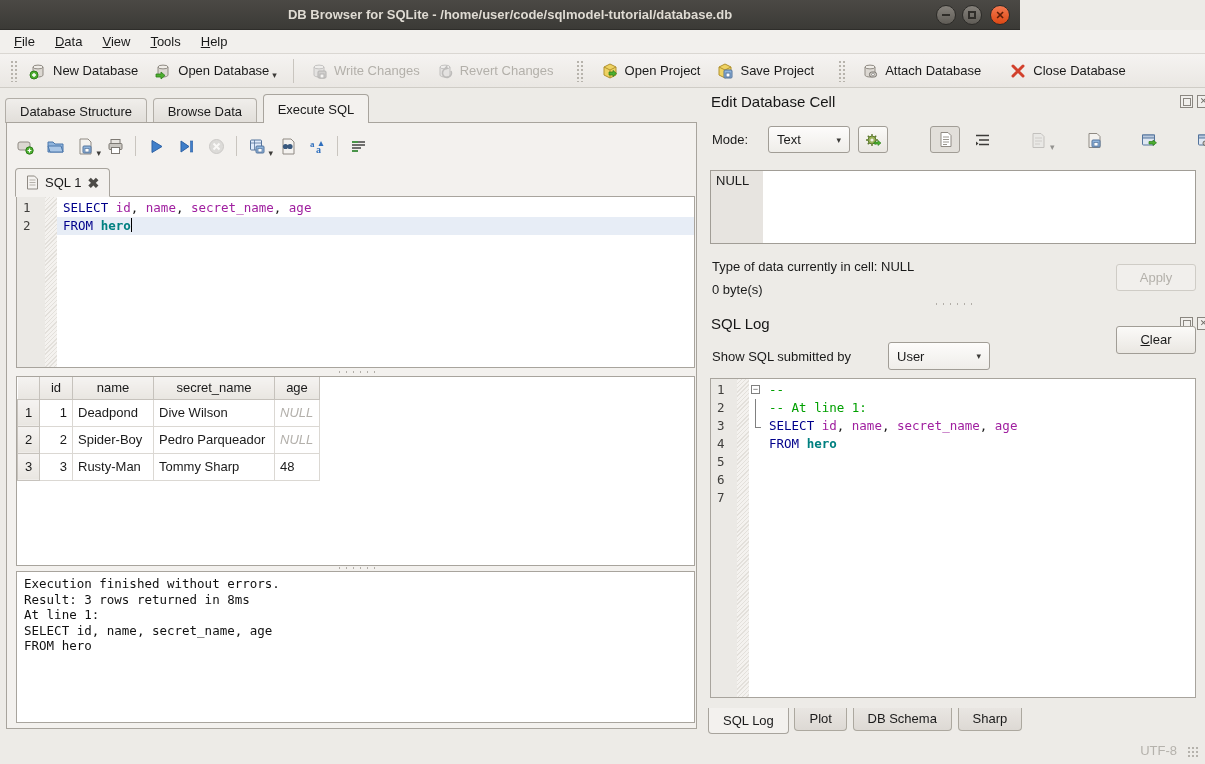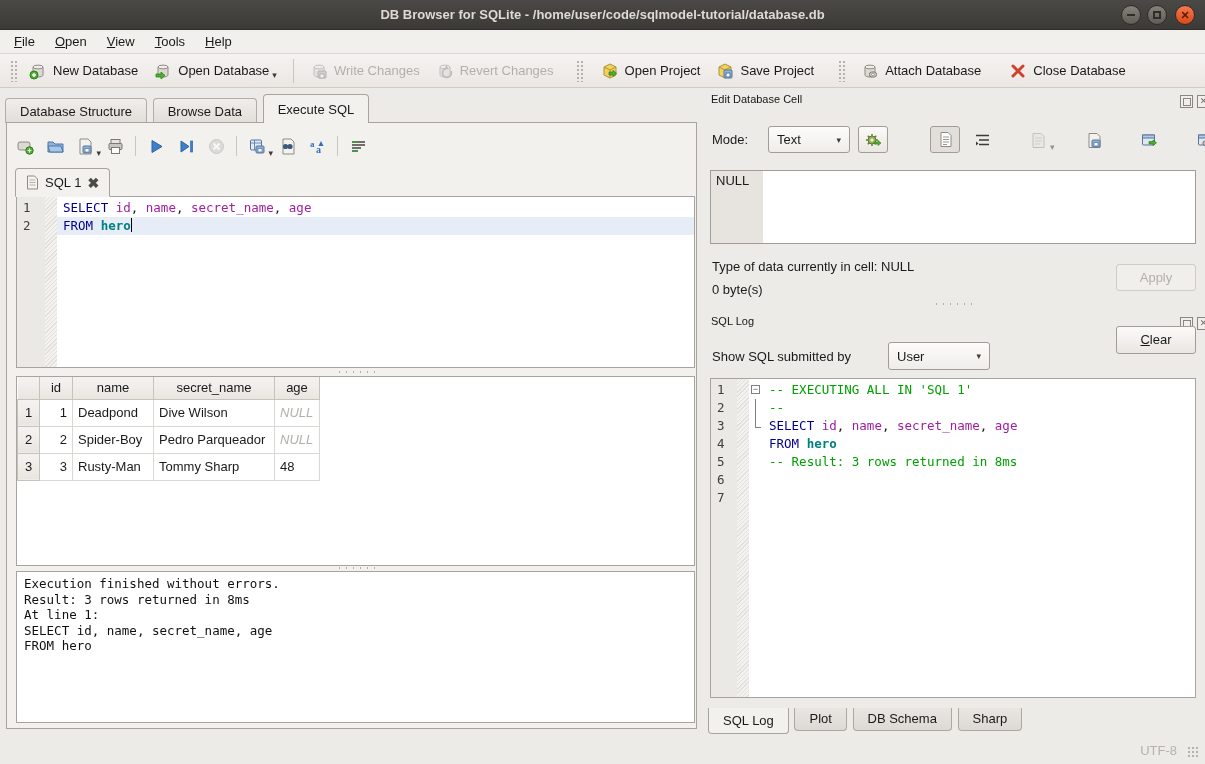--- a/index.html
+++ b/index.html
@@ -1,21 +1,21 @@
 <!DOCTYPE html>
 <html><head>
 <meta charset="utf-8">
 <style>
   * { margin:0; padding:0; box-sizing:border-box; }
   html,body { width:1205px; height:764px; }
   body { font-family:"Liberation Sans", sans-serif; font-size:13px; color:#1a1a1a; background:#edebe7; position:relative; overflow:hidden; }
   .abs { position:absolute; }
 
   
-  #titlebar { left:0; top:0; width:1205px; height:30px; background:linear-gradient(#4b4945,#3b3a36); border-bottom:1px solid #2e2d2a; }
+  #titlebar { left:0; top:0; width:1020px; height:30px; background:linear-gradient(#4b4945,#3b3a36); border-bottom:1px solid #2e2d2a; }
   #title-text { width:100%; text-align:center; line-height:30px; font-weight:bold; font-size:13px; color:#dfdbd3; }
   .winbtn { width:20px; height:20px; border-radius:50%; top:5px; display:flex; align-items:center; justify-content:center; font-size:11px; color:#2f2d29; background:linear-gradient(#85817b,#5f5c56); border:1px solid #2c2b28; }
   #btn-close { background:linear-gradient(#f37950,#dd4814); color:#5c1d07; font-weight:bold; }
   .winglyph-min { width:8px; height:2px; background:#2f2d29; display:block; }
   .winglyph-max { width:8px; height:8px; border:2px solid #2f2d29; display:block; }
 
   
   #menubar { left:0; top:30px; width:1205px; height:23px; background:#f2f0ed; display:flex; align-items:center; padding-left:4px; }
   .menu-item { display:inline-block; padding:3px 10px; }
   .menu-item::first-letter { text-decoration:underline; }
@@ -83,21 +83,21 @@
   col.c-id{width:33px} col.c-name{width:81px} col.c-secret{width:121px} col.c-age{width:45px}
 
   
   #msgbox { left:9px; top:448px; width:679px; height:152px; background:#fff; border:1px solid #a8a49d; position:absolute; }
   #msgbox pre { font-family:"DejaVu Sans Mono", monospace; font-size:12.5px; line-height:15.5px; padding:4px 7px; color:#111; }
 
   .hsplit { position:absolute; height:7px; display:flex; align-items:center; justify-content:center; }
   .hsplit i { width:40px; height:4px; background-image:radial-gradient(#b2aea8 1px, transparent 1.2px); background-size:7px 4px; background-repeat:repeat-x; }
 
   
-  .dock-title { font-size:11px; color:#161616; }
+  .dock-title { font-size:15px; color:#161616; }
   .dockbtns { display:flex; gap:4px; }
   .dockbtn { width:13px; height:13px; border:1px solid #8a8680; color:#6f6b65; font-size:9px; line-height:11px; text-align:center; background:#f1efec; }
   .dockbtn.float::before { content:""; display:block; width:6px; height:6px; border:1px solid #8a8680; margin:2px auto; }
 
   .combo { border:1px solid #a19d96; border-radius:3px; background:linear-gradient(#fdfcfb,#efede9); display:flex; align-items:center; padding:0 8px; justify-content:space-between; }
   .combo .cv { white-space:nowrap; }
   .combo .ca { font-size:9px; color:#3c3b38; margin-left:10px; }
   .pushbtn { border:1px solid #a19d96; border-radius:3px; background:linear-gradient(#fbfaf8,#eae7e2); text-align:center; }
   .pushbtn.disabled { background:#f1efec; border-color:#cfccc6; color:#b3b0aa;text-align:center; }
   .pushbtn .mn::first-letter { text-decoration:underline; }
@@ -132,21 +132,21 @@
       <span class="winglyph-max"></span>
     </div>
   <div class="abs winbtn" id="btn-close" style="right:10px;">
       <span>✕</span>
     </div>
 </div>
 
 
 <div class="abs" id="menubar">
   <span class="menu-item">File</span>
-  <span class="menu-item">Open</span>
+  <span class="menu-item">Data</span>
   <span class="menu-item">View</span>
   <span class="menu-item">Tools</span>
   <span class="menu-item">Help</span>
 </div>
 
 
 <div class="abs" id="toolbar">
   <span class="tb-handle"></span>
 
   <span class="tb-item">
@@ -533,25 +533,24 @@
         <span class="foldbox">−</span>
       </div>
       <div class="fl fold-mid"></div>
       <div class="fl fold-end"></div>
       <div class="fl"></div>
       <div class="fl"></div>
       <div class="fl"></div>
       <div class="fl"></div>
     </div>
   <div class="codecol">
-      <div class="cl"><span class="tok-cm">-- EXECUTING ALL IN 'SQL 1'</span></div>
       <div class="cl"><span class="tok-cm">--</span></div>
+      <div class="cl"><span class="tok-cm">-- At line 1:</span></div>
       <div class="cl"><span class="tok-kw">SELECT</span><span class="tok-pl"> </span><span class="tok-id">id</span><span class="tok-pl">, </span><span class="tok-id">name</span><span class="tok-pl">, </span><span class="tok-id">secret_name</span><span class="tok-pl">, </span><span class="tok-id">age</span></div>
       <div class="cl"><span class="tok-kw">FROM</span><span class="tok-pl"> </span><span class="tok-tbl">hero</span></div>
-      <div class="cl"><span class="tok-cm">-- Result: 3 rows returned in 8ms</span></div>
       <div class="cl"></div>
     </div>
 </div>
 
 
 <div class="abs" style="left:708px; top:708px;">
   <span class="btab active">SQL Log</span>
   <span class="btab">Plot</span>
   <span class="btab">DB Schema</span>
   <span class="btab">Sharp</span>

